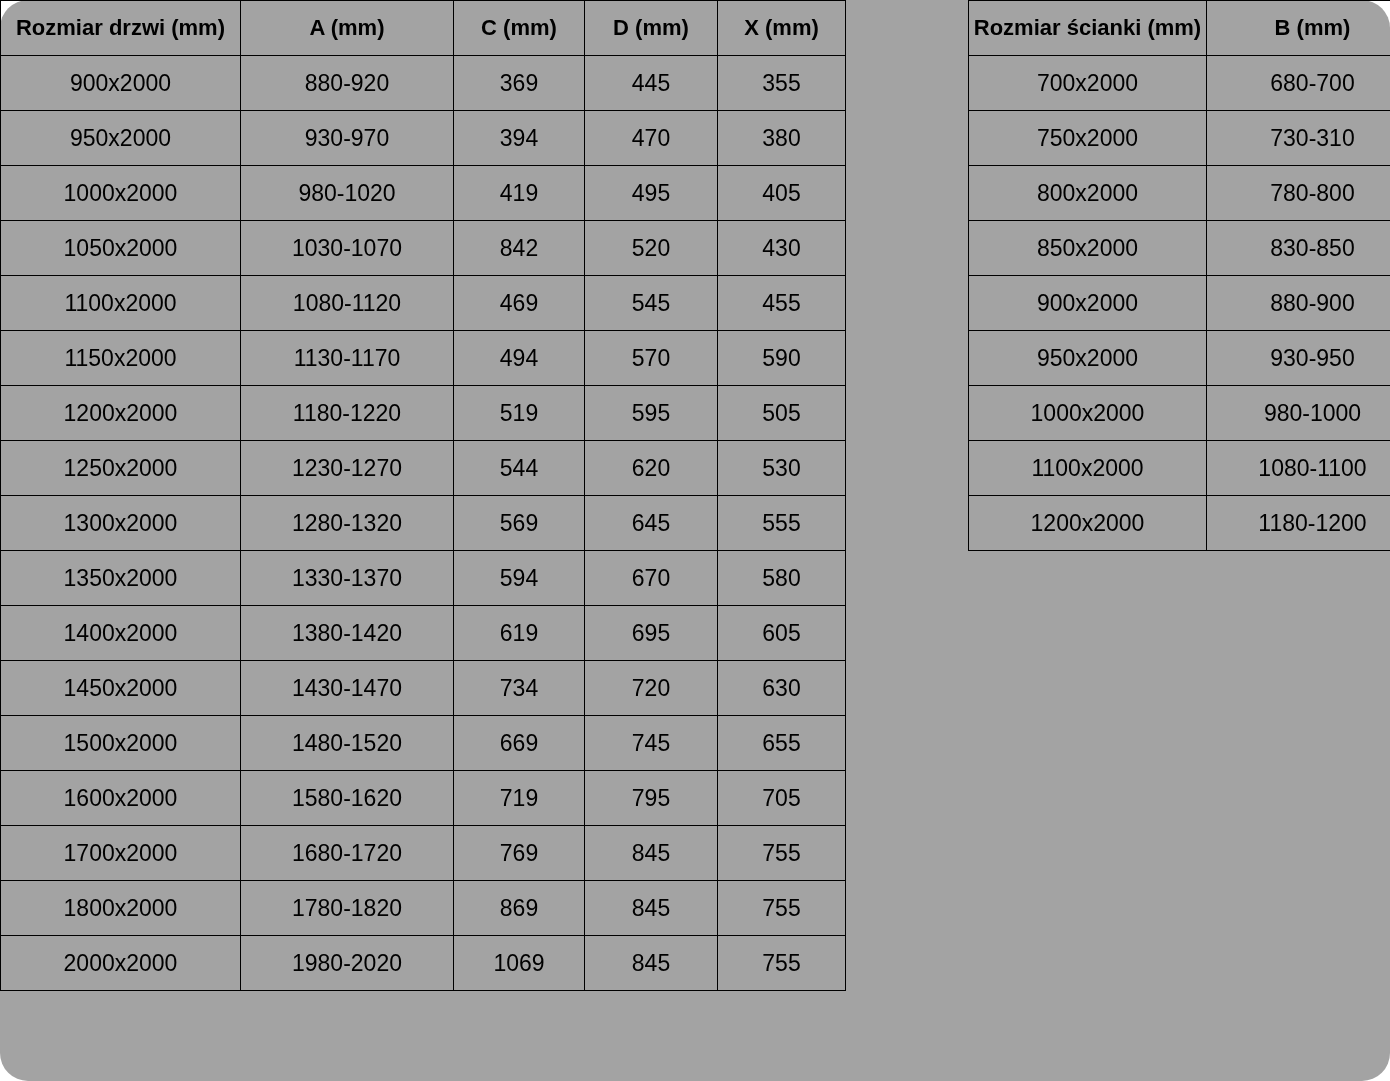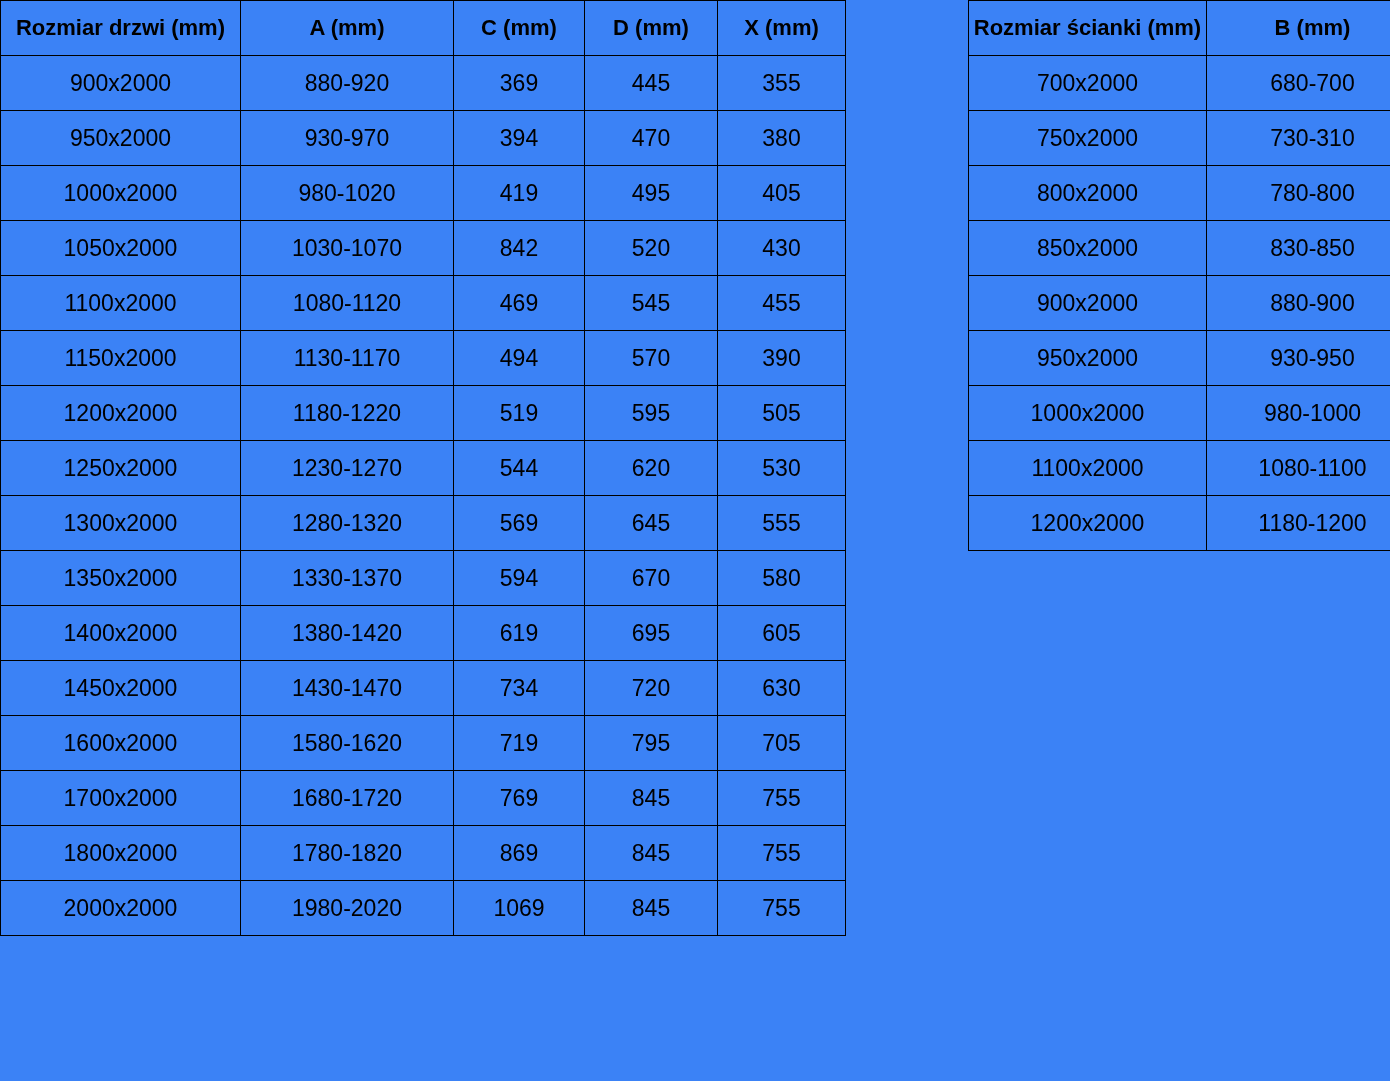--- a/index.html
+++ b/index.html
@@ -10,21 +10,22 @@
   body {
     width: 1390px;
     height: 1081px;
     font-family: "Liberation Sans", sans-serif;
     color: #000000;
   }
   .canvas {
     position: relative;
     width: 1390px;
     height: 1081px;
-    background: #3b82f6;
+    background: #a3a3a3;
+    border-radius: 28px;
   }
   table.dim-table {
     position: absolute;
     top: 0;
     border-collapse: collapse;
     table-layout: fixed;
   }
   table.dim-table.door {
     left: 0;
     width: 845px;
@@ -108,21 +109,21 @@
           <td>1080-1120</td>
           <td>469</td>
           <td>545</td>
           <td>455</td>
         </tr>
         <tr>
           <td>1150x2000</td>
           <td>1130-1170</td>
           <td>494</td>
           <td>570</td>
-          <td>390</td>
+          <td>590</td>
         </tr>
         <tr>
           <td>1200x2000</td>
           <td>1180-1220</td>
           <td>519</td>
           <td>595</td>
           <td>505</td>
         </tr>
         <tr>
           <td>1250x2000</td>
@@ -151,20 +152,27 @@
           <td>619</td>
           <td>695</td>
           <td>605</td>
         </tr>
         <tr>
           <td>1450x2000</td>
           <td>1430-1470</td>
           <td>734</td>
           <td>720</td>
           <td>630</td>
+        </tr>
+        <tr>
+          <td>1500x2000</td>
+          <td>1480-1520</td>
+          <td>669</td>
+          <td>745</td>
+          <td>655</td>
         </tr>
         <tr>
           <td>1600x2000</td>
           <td>1580-1620</td>
           <td>719</td>
           <td>795</td>
           <td>705</td>
         </tr>
         <tr>
           <td>1700x2000</td>

